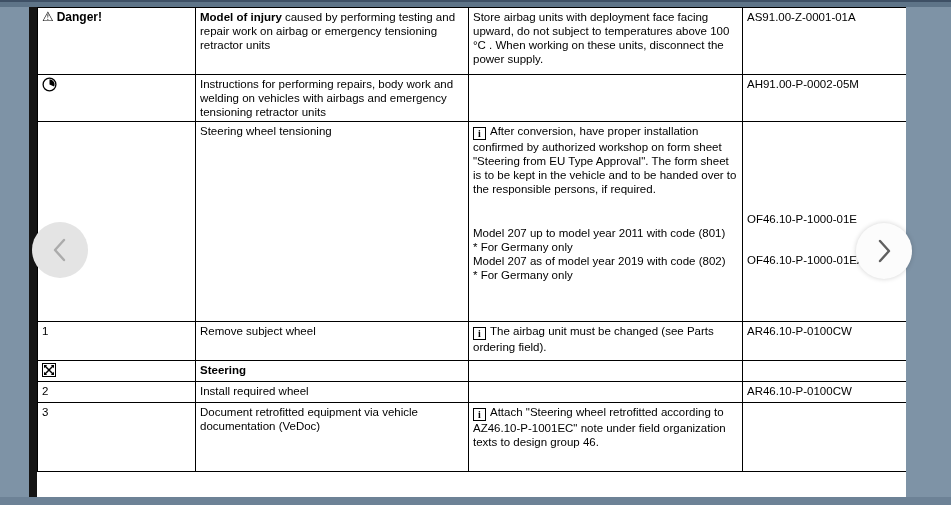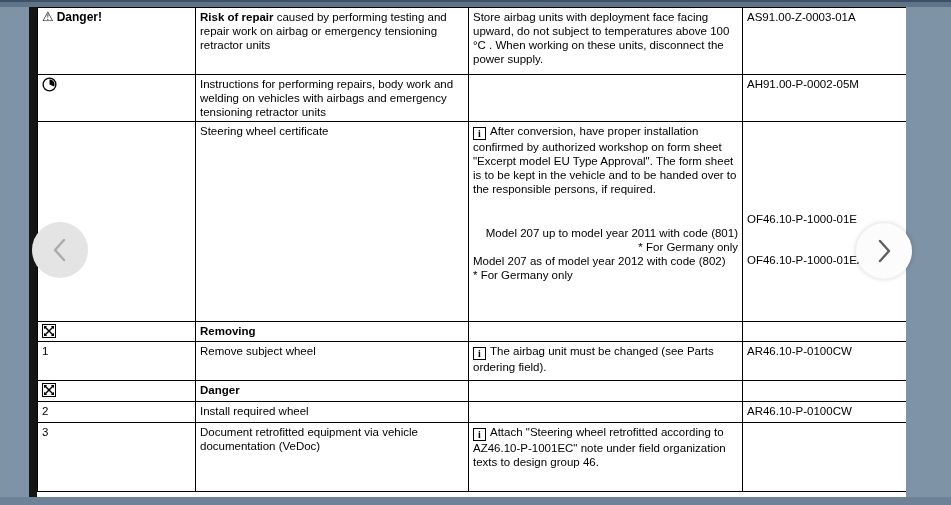--- a/index.html
+++ b/index.html
@@ -19,21 +19,21 @@
   td.mid { vertical-align:middle; }
   .bold { font-weight:bold; }
 
   .danger-cell { font-weight:bold; font-size:12px; white-space:nowrap; }
   .warn-glyph { font-size:13px; font-weight:normal; margin-right:3px; }
 
   .info-icon { display:inline-block; width:13px; height:13px; border:1px solid #000; background:#fff;
                font-family:"Liberation Serif", serif; font-weight:bold; font-size:10px; line-height:11px;
                text-align:center; margin-right:4px; vertical-align:-2px; }
 
-  .model-gap { margin-top:30px;text-align:right; }
+  .model-gap { margin-top:30px; }
   .code-offset1 { margin-top:88px; }
   .code-offset2 { margin-top:27px; }
 
   .nav { position:absolute; width:56px; height:56px; border-radius:50%;
          display:flex; align-items:center; justify-content:center; cursor:pointer; }
   .nav.prev { left:32px; top:222px; background:#e4e4e4; }
   .nav.next { left:856px; top:223px; background:#fcfcfc; box-shadow:0 0 5px rgba(0,0,0,0.18); }
   .nav svg { fill:none; stroke-linecap:round; stroke-linejoin:round; stroke-width:2.4px; }
   .nav.prev svg { stroke:#ababab; }
   .nav.next svg { stroke:#606060; }
@@ -59,27 +59,27 @@
       </colgroup>
       <tbody>
 
         <tr>
           <td style="height:67px">
             <span class="danger-cell">
               <span class="warn-glyph">⚠</span><span>Danger!</span>
             </span>
           </td>
           <td>
-            <span class="bold">Risk of repair</span><span> caused by performing testing and repair work on airbag or emergency tensioning retractor units</span>
+            <span class="bold">Model of injury</span><span> caused by performing testing and repair work on airbag or emergency tensioning retractor units</span>
           </td>
           <td>
             <span>Store airbag units with deployment face facing upward, do not subject to temperatures above 100 °C . When working on these units, disconnect the power supply.</span>
           </td>
           <td>
-            <span>AS91.00-Z-0003-01A</span>
+            <span>AS91.00-Z-0001-01A</span>
           </td>
         </tr>
 
         <tr>
           <td style="height:43px">
             <svg class="circ-icon" width="15" height="15" viewBox="0 0 15 15">
               <circle cx="7.5" cy="7.5" r="6.4" fill="#fff" stroke="#000" stroke-width="1.3"></circle>
               <path d="M7.5,7.5 L7.5,2.3 A5.2,5.2 0 0 1 12.1,9.6 Z" fill="#000"></path>
             </svg>
           </td>
@@ -88,59 +88,41 @@
           </td>
           <td></td>
           <td>
             <span>AH91.00-P-0002-05M</span>
           </td>
         </tr>
 
         <tr>
           <td style="height:200px"></td>
           <td class="mid">
-            <span>Steering wheel certificate</span>
+            <span>Steering wheel tensioning</span>
           </td>
           <td>
             <div>
-              <span class="info-icon">i</span><span>After conversion, have proper installation confirmed by authorized workshop on form sheet "Excerpt model EU Type Approval". The form sheet is to be kept in the vehicle and to be handed over to the responsible persons, if required.</span>
+              <span class="info-icon">i</span><span>After conversion, have proper installation confirmed by authorized workshop on form sheet "Steering from EU Type Approval". The form sheet is to be kept in the vehicle and to be handed over to the responsible persons, if required.</span>
             </div>
             <div class="model-gap">
               <div>Model 207 up to model year 2011 with code (801)</div>
               <div>* For Germany only</div>
             </div>
             <div>
-              <div>Model 207 as of model year 2012 with code (802)</div>
+              <div>Model 207 as of model year 2019 with code (802)</div>
               <div>* For Germany only</div>
             </div>
           </td>
           <td>
             <div class="code-offset1">OF46.10-P-1000-01E</div>
             <div class="code-offset2">OF46.10-P-1000-01EA</div>
           </td>
         </tr>
 
-        <tr>
-          <td style="height:19px">
-            <svg class="sec-icon" width="14" height="14" viewBox="0 0 14 14">
-              <rect x="0.5" y="0.5" width="13" height="13" fill="#fff" stroke="#000"></rect>
-              <path d="M2,2 L5.2,2 L2,5.2 Z" fill="#000"></path>
-                <path d="M12,2 L12,5.2 L8.8,2 Z" fill="#000"></path>
-              <path d="M2,12 L2,8.8 L5.2,12 Z" fill="#000"></path>
-                <path d="M12,12 L8.8,12 L12,8.8 Z" fill="#000"></path>
-              <line x1="3" y1="3" x2="11" y2="11" stroke="#000" stroke-width="1.4"></line>
-              <line x1="11" y1="3" x2="3" y2="11" stroke="#000" stroke-width="1.4"></line>
-            </svg>
-          </td>
-          <td>
-            <span class="bold">Removing</span>
-          </td>
-          <td></td>
-          <td></td>
-        </tr>
 
         <tr>
           <td style="height:39px">
             <span>1</span>
           </td>
           <td>
             <span>Remove subject wheel</span>
           </td>
           <td>
             <span class="info-icon">i</span><span>The airbag unit must be changed (see Parts ordering field).</span>
@@ -156,21 +138,21 @@
               <rect x="0.5" y="0.5" width="13" height="13" fill="#fff" stroke="#000"></rect>
               <path d="M2,2 L5.2,2 L2,5.2 Z" fill="#000"></path>
                 <path d="M12,2 L12,5.2 L8.8,2 Z" fill="#000"></path>
               <path d="M2,12 L2,8.8 L5.2,12 Z" fill="#000"></path>
                 <path d="M12,12 L8.8,12 L12,8.8 Z" fill="#000"></path>
               <line x1="3" y1="3" x2="11" y2="11" stroke="#000" stroke-width="1.4"></line>
               <line x1="11" y1="3" x2="3" y2="11" stroke="#000" stroke-width="1.4"></line>
             </svg>
           </td>
           <td>
-            <span class="bold">Danger</span>
+            <span class="bold">Steering</span>
           </td>
           <td></td>
           <td></td>
         </tr>
 
         <tr>
           <td style="height:21px">
             <span>2</span>
           </td>
           <td>

